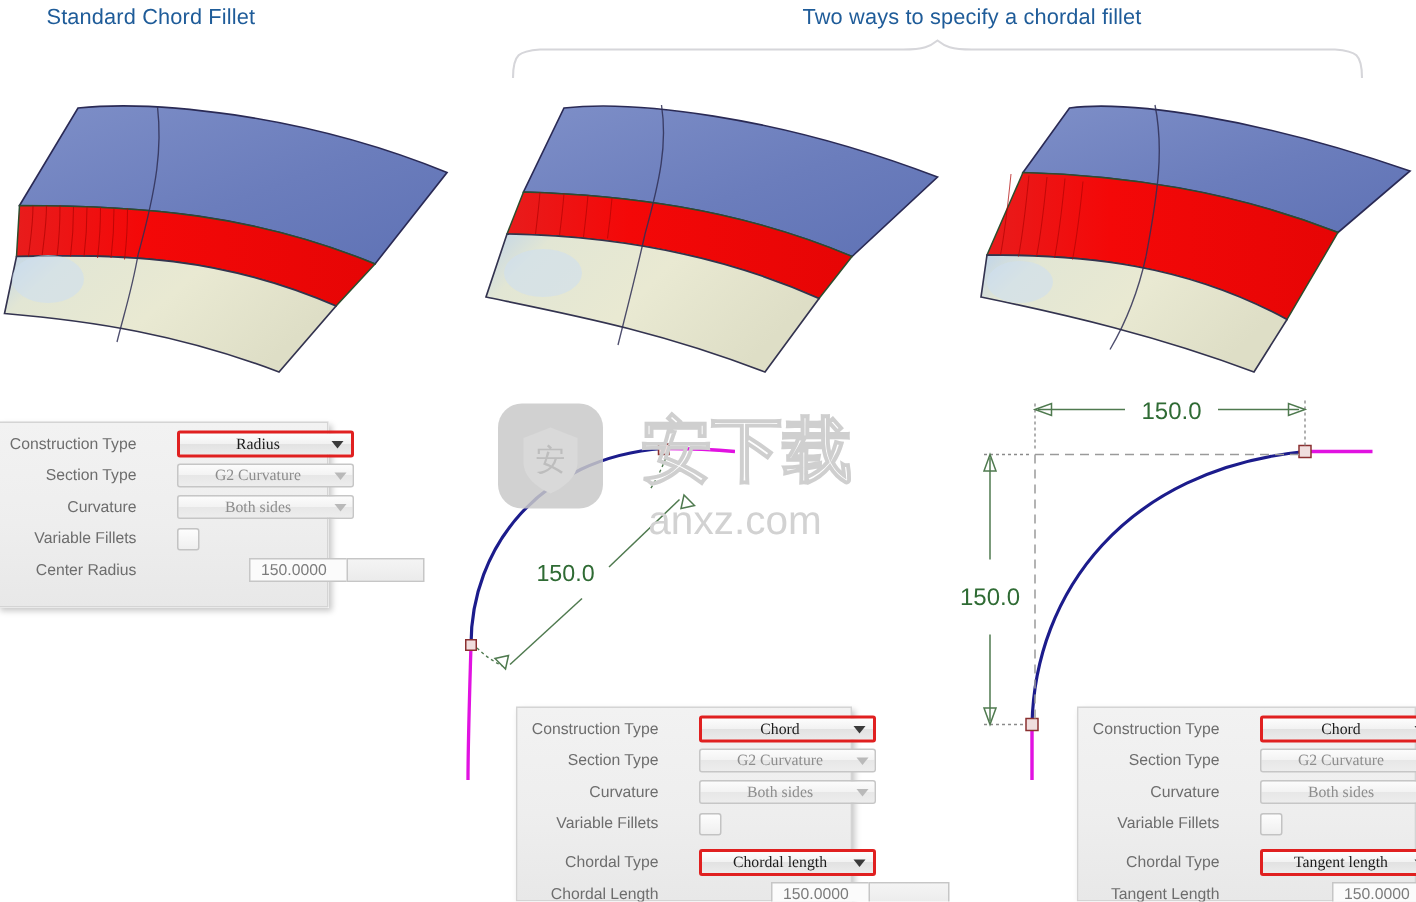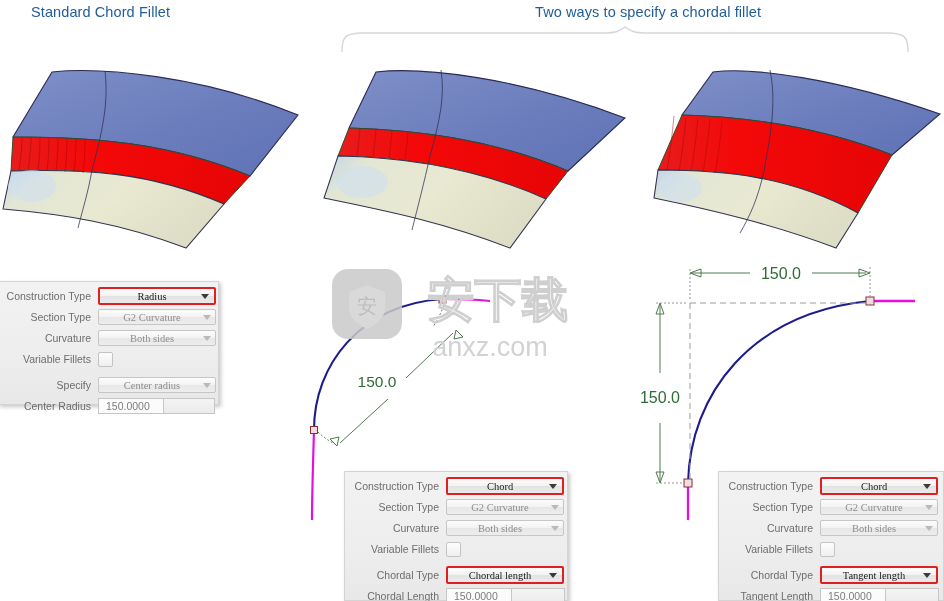--- a/index.html
+++ b/index.html
@@ -53,20 +53,21 @@
   }
   #dialog-left { left:-2px;  top:281px; width:221px; height:124px; }
   #dialog-mid  { left:344px; top:471px; width:224px; height:130px; }
   #dialog-right{ left:718px; top:471px; width:226px; height:130px; }
 
   .row{
     display:flex;
     align-items:center;
     height:20px;
     margin-bottom:1px;
+    gap:20px;
   }
   .row.spacer-before{ margin-top:6px; }
 
   .row-label{
     flex:0 0 auto;
     width:88px;
     text-align:right;
     padding-right:7px;
     font-size:10.5px;
     color:#6d6d6d;
@@ -119,21 +120,21 @@
   .checkbox{
     flex:0 0 auto;
     width:15px;height:15px;
     box-sizing:border-box;
     border:1px solid #c3c3c3;
     border-radius:2px;
     background:linear-gradient(to bottom,#fdfdfd,#efefef);
   }
 
   
-  .numfield-wrap{ display:flex; align-items:center; }
+  .numfield-wrap{ display:flex; align-items:center;margin-left:48px; }
   .numfield{
     flex:0 0 auto;
     width:65px;height:16px;
     box-sizing:border-box;
     border:1px solid #c6c6c6;
     border-right:none;
     background:#fbfbfb;
     font-size:10.5px;
     color:#7c7c7c;
     display:flex;align-items:center;
@@ -351,27 +352,20 @@
     <div class="row-label">Curvature</div>
     <div class="combo">
       <span class="combo-text">Both sides</span>
       <span class="arrow"></span>
     </div>
   </div>
   <div class="row">
     <div class="row-label">Variable Fillets</div>
     <div class="checkbox"></div>
   </div>
-  <div class="row spacer-before">
-    <div class="row-label">Specify</div>
-    <div class="combo">
-      <span class="combo-text">Center radius</span>
-      <span class="arrow"></span>
-    </div>
-  </div>
   <div class="row">
     <div class="row-label">Center Radius</div>
     <div class="numfield-wrap">
       <div class="numfield">150.0000</div>
       <div class="numstub"></div>
     </div>
   </div>
 </div>
 
 <div class="dialog" id="dialog-mid">

